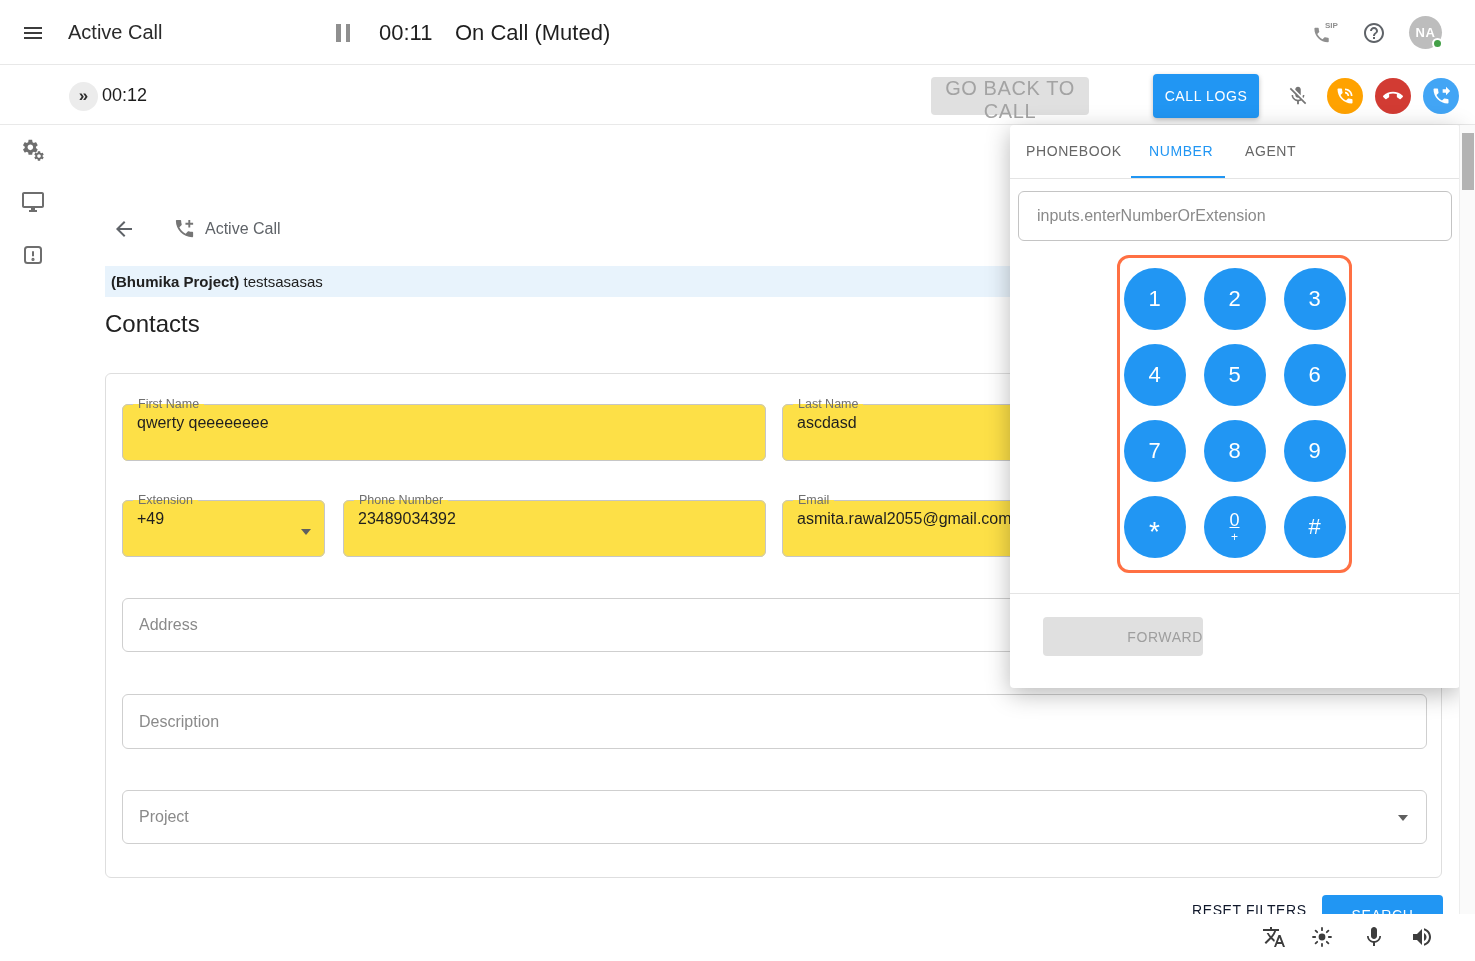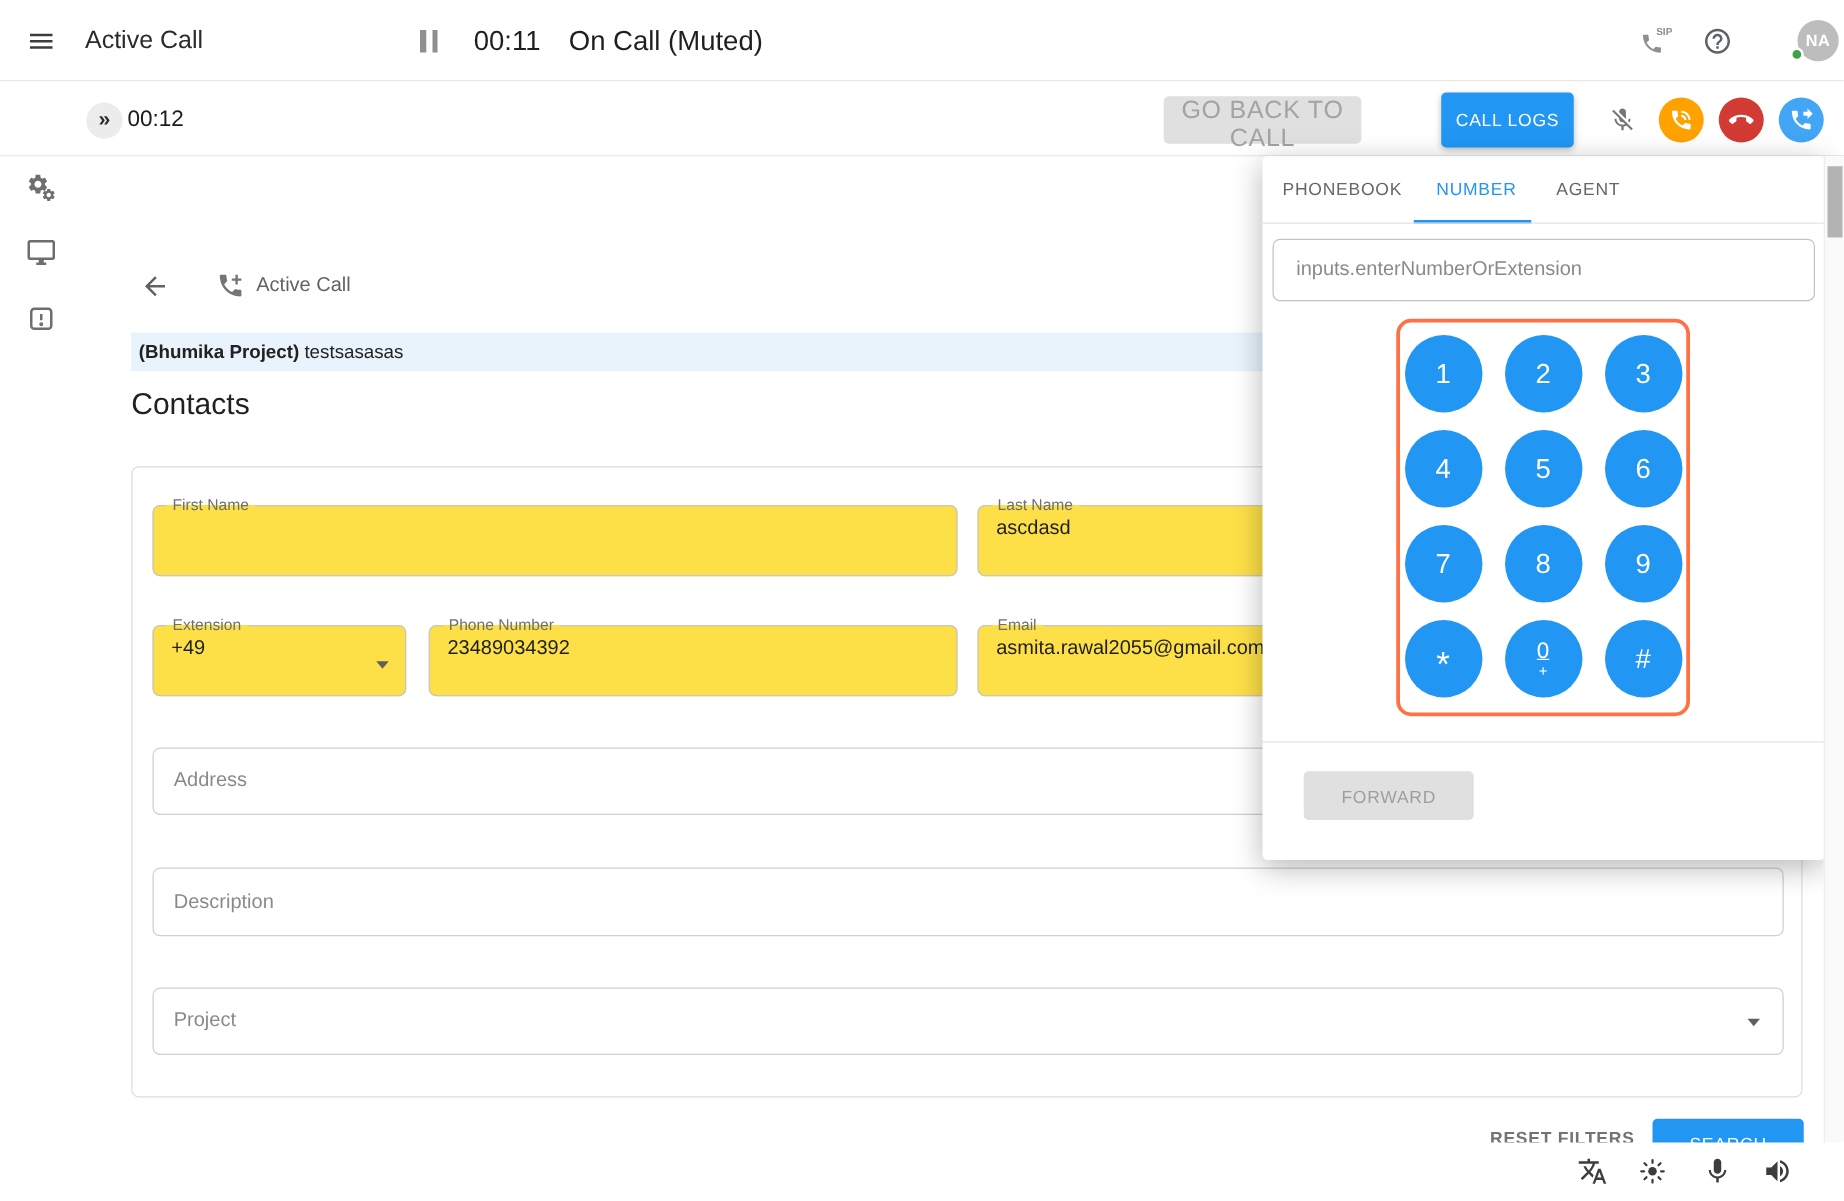--- a/index.html
+++ b/index.html
@@ -13,21 +13,21 @@
   .hamburger { position:absolute; left:20px; top:21px; width:26px; height:24px; cursor:pointer; color:#3c3c3c; }
   .app-title { position:absolute; left:68px; top:0; height:65px; line-height:65px; font-size:20px; color:#2b2b2b; }
   .pause-ico { position:absolute; left:336px; top:24px; width:16px; height:18px; display:flex; gap:5px; }
   .pause-ico i { width:4.5px; height:18px; background:#8f8f8f; }
   .big-timer { position:absolute; left:379px; top:0; height:65px; line-height:65px; font-size:22px; color:#1f1f1f; }
   .call-status { position:absolute; left:455px; top:0; height:65px; line-height:65px; font-size:22px; color:#1f1f1f; }
   .sip-btn { position:absolute; left:1311px; top:19px; width:30px; height:28px; cursor:pointer; color:#8f8f8f; }
   .help-btn { position:absolute; left:1362px; top:21px; width:24px; height:24px; cursor:pointer; color:#5f6368; }
   .avatar { position:absolute; left:1409px; top:16px; width:33px; height:33px; border-radius:50%;
     background:#bdbdbd; color:#fff; font-size:13px; font-weight:bold; letter-spacing:.5px;
-    display:flex; align-items:center; justify-content:center; cursor:pointer;margin-left:29px; }
+    display:flex; align-items:center; justify-content:center; cursor:pointer; }
   .presence-dot { position:absolute; left:1432px; top:38px; width:11px; height:11px; border-radius:50%;
     background:#43a047; border:2px solid #fff; }
 
   
   .toolbar2 { position:absolute; left:0; top:65px; width:1475px; height:60px; background:#fff;
     border-bottom:1px solid #e9e9e9; z-index:20; }
   .collapse-chip { position:absolute; left:69px; top:17px; width:29px; height:29px; border-radius:50%;
     background:#ececec; color:#2d2d2d; font-size:17px; font-weight:bold; text-align:center; line-height:28px; cursor:pointer; }
   .mini-timer { position:absolute; left:102px; top:0; height:60px; line-height:60px; font-size:18px; color:#1c1c1c; }
   .mini-number { position:absolute; left:170px; top:0; height:60px; line-height:60px; font-size:20px; color:#9aa0a6; }
@@ -63,22 +63,22 @@
   fieldset.mfield legend { margin-left:10px; padding:0 5px; font-size:12.5px; color:#6f6f6f; }
   .mfield input, .mfield .mvalue { border:none; outline:none; background:transparent; font-family:inherit;
     font-size:16px; color:#1f1f1f; padding:3px 0 0 14px; width:calc(100% - 18px); display:block; }
   .sbox { position:absolute; border:1px solid #cfcfcf; border-radius:6px; background:#fff; }
   .sbox input { width:100%; height:100%; border:none; outline:none; background:transparent;
     font-family:inherit; font-size:16px; color:#1f1f1f; padding-left:16px; }
   input::placeholder { color:#8a8a8a; opacity:1; }
   .caret { position:absolute; width:0; height:0; border-left:5.5px solid transparent;
     border-right:5.5px solid transparent; border-top:6.5px solid #5f5f5f; cursor:pointer; }
 
-  .reset-link { position:absolute; left:1192px; top:902px; font-size:14px; font-weight:bold;
-    letter-spacing:.6px; color:#737373; cursor:pointer; z-index:10;text-align:center; }
+  .reset-link { position:absolute; left:1192px; top:902px; font-size:14px; font-weight:normal;
+    letter-spacing:.6px; color:#0f172a; cursor:pointer; z-index:10;text-align:center; }
   .search-btn { position:absolute; left:1322px; top:895px; width:121px; height:40px; background:#2196f3;
     color:#fff; font-size:14px; z-index:10; }
 
   
   .dialog { position:absolute; left:1010px; top:125px; width:450px; height:563px; background:#fff;
     border-radius:4px; box-shadow:0 6px 24px rgba(0,0,0,.28); z-index:40; }
   .tab { position:absolute; top:0; height:53px; line-height:53px; font-size:14px; font-weight:500;
     letter-spacing:.6px; color:#666; cursor:pointer; }
   .tab.active { color:#2196f3; }
   .tabs-divider { position:absolute; left:0; top:53px; width:100%; height:1px; background:#e4e4e4; }
@@ -91,21 +91,21 @@
     grid-template-columns:62px 62px 62px; grid-auto-rows:62px; column-gap:18px; row-gap:14px;
     padding:10px 4px; justify-content:center; }
   .key { width:62px; height:62px; border-radius:50%; border:none; background:#2196f3; color:#fff;
     font-size:22px; font-family:inherit; cursor:pointer; display:flex; flex-direction:column;
     align-items:center; justify-content:center; line-height:1; }
   .key .star { font-size:28px; transform:translateY(5px); }
   .key .zero-main { font-size:18px; text-decoration:underline; }
   .key .zero-sub { font-size:12px; margin-top:2px; }
   .mid-divider { position:absolute; left:0; top:468px; width:100%; height:1px; background:#e4e4e4; }
   .fwd-btn { position:absolute; top:492px; height:39px; background:#e0e0e0; color:#9e9e9e; font-size:14px; }
-  .fwd-btn.fwd { left:33px; width:136px; }
+  .fwd-btn.fwd { left:33px; width:160px;text-align:right; }
   .fwd-btn.cond { left:209px; width:234px; }
 
   
   .scroll-track { position:absolute; left:1459px; top:125px; width:16px; height:836px;
     background:#fafafa; border-left:1px solid #ededed; z-index:45; }
   .scroll-thumb { position:absolute; left:2px; top:8px; width:12px; height:57px; background:#b3b3b3; cursor:pointer; }
 
   
   .bottombar { position:absolute; left:0; top:914px; width:1475px; height:47px; background:#fff; z-index:50; }
   .bb-ico { position:absolute; top:11px; width:24px; height:24px; color:#3d3d3d; cursor:pointer; }
@@ -215,20 +215,21 @@
 <div class="banner">
   <b>(Bhumika Project)</b><span> testsasasas</span>
 </div>
 
 <div class="contacts-h">Contacts</div>
 
 <div class="card"></div>
 
 <fieldset class="mfield" style="left:122px; top:397px; width:644px; height:64px; z-index:6">
   <legend>First Name</legend>
+  <input value="qwerty qeeeeeeee" style="">
 </fieldset>
 <fieldset class="mfield" style="left:782px; top:397px; width:643px; height:64px; z-index:6">
   <legend>Last Name</legend>
   <input value="ascdasd" style="">
 </fieldset>
 
 <fieldset class="mfield" style="left:122px; top:493px; width:203px; height:64px; z-index:6">
   <legend>Extension</legend>
   <div class="mvalue">+49</div>
   <span class="caret" style="left:178px; top:22px"></span>

